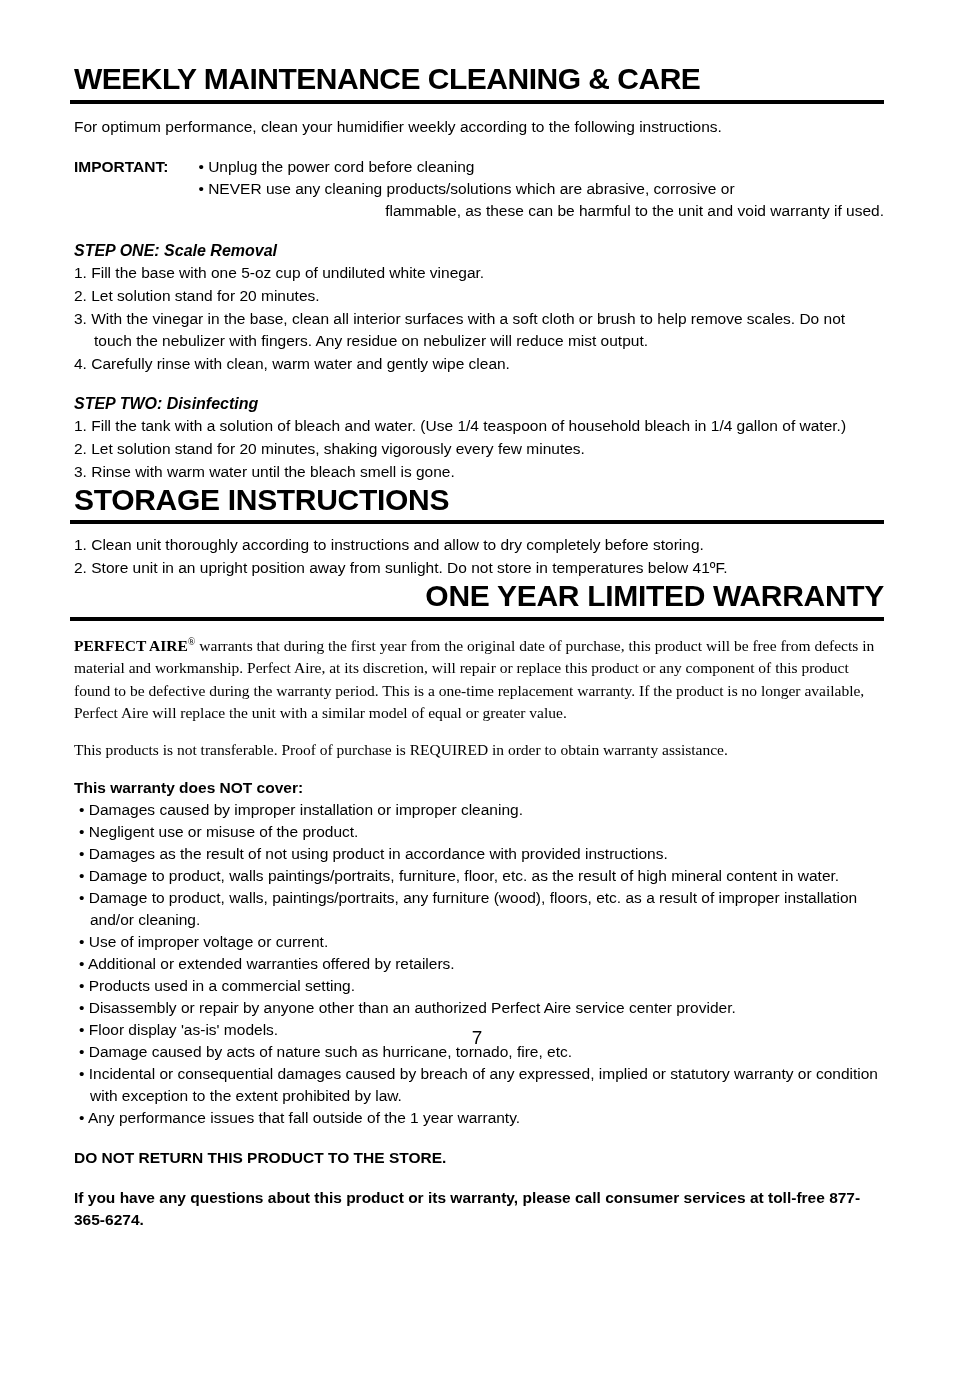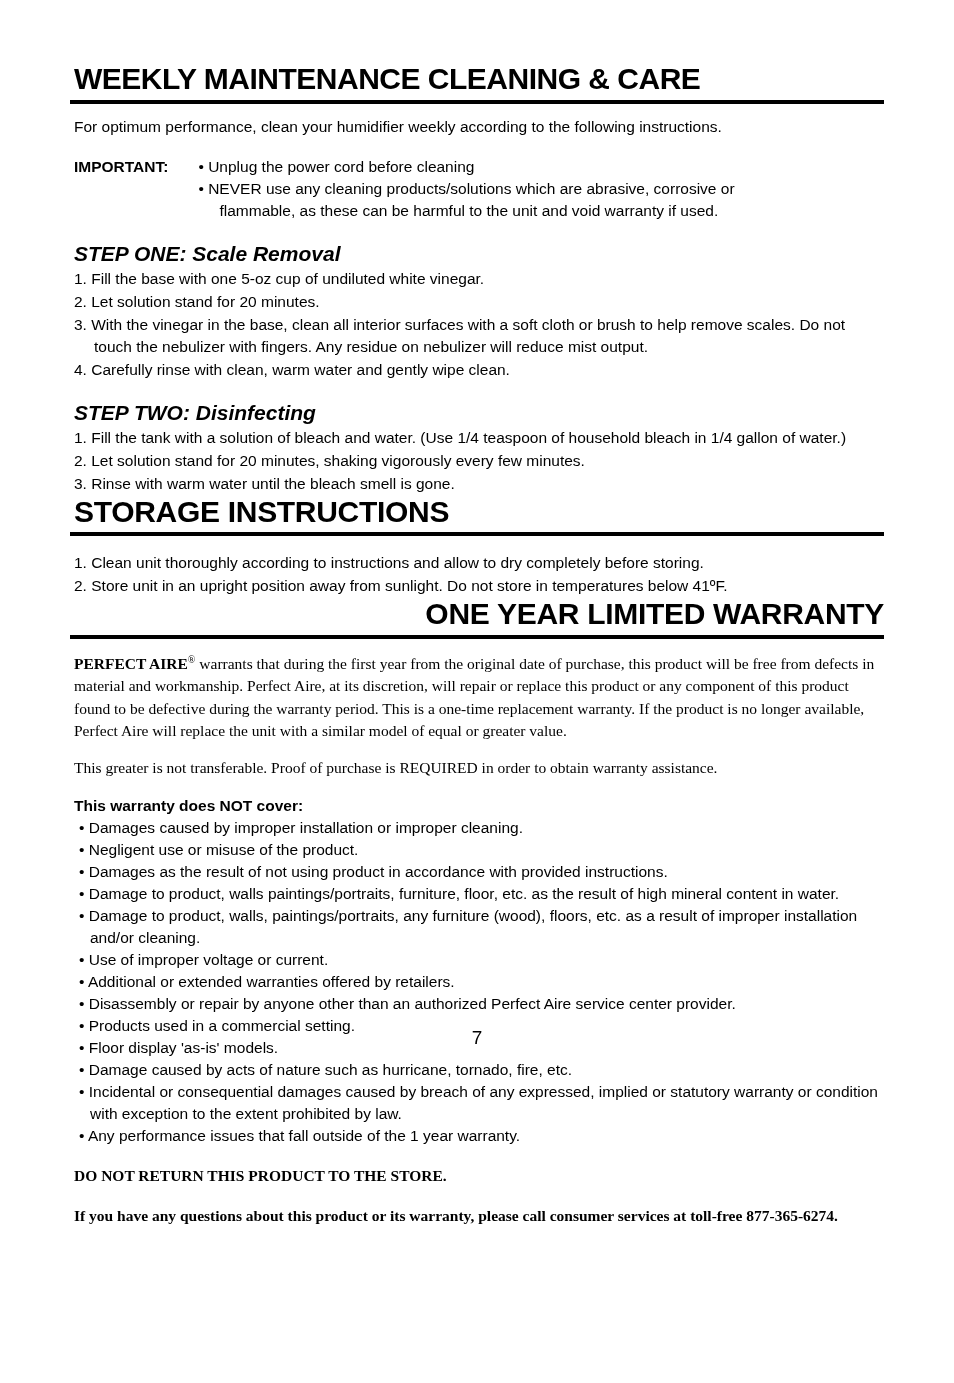--- a/index.html
+++ b/index.html
@@ -54,23 +54,24 @@
     flex: 1 1 auto;
     padding-left: 20px;
   }
   .important-items div {
     text-indent: -10px;
     padding-left: 10px;
   }
   .important-items div.cont {
     text-indent: 0;
     padding-left: 21px;
+    text-align: right;
   }
   .step-head {
-    font-size: 21px;
+    font-size: 16px;
     font-weight: bold;
     font-style: italic;
     margin: 20px 0 2px 4px;
   }
   ol.steps {
     list-style: none;
     margin: 0 0 0 4px;
     padding: 0;
     font-size: 15.5px;
     line-height: 1.42;
@@ -108,21 +109,20 @@
   ul.notcover li .sub {
     display: block;
     text-indent: 0;
     padding-left: 0px;
   }
   .bold-note {
     font-size: 15.5px;
     font-weight: bold;
     margin: 18px 0 0 4px;
     line-height: 1.42;
-    font-family: Liberation Serif, serif;
   }
   .page-num {
     position: absolute;
     bottom: 42px;
     left: 0;
     width: 954px;
     text-align: center;
     font-size: 19px;
   }
   .sp-top-2 { margin-top: 26px; }
@@ -155,42 +155,42 @@
   </ol>
 
   <div class="step-head">STEP TWO: Disinfecting</div>
   <ol class="steps">
     <li>1. Fill the tank with a solution of bleach and water. (Use 1/4 teaspoon of household bleach in 1/4 gallon of water.)</li>
     <li>2. Let solution stand for 20 minutes, shaking vigorously every few minutes.</li>
     <li>3. Rinse with warm water until the bleach smell is gone.</li>
   </ol>
 
   <h1 class="section-title sp-top-2">STORAGE INSTRUCTIONS</h1>
-  <ol class="steps" style="margin-top:16px;">
+  <ol class="steps" style="margin-top:10px;">
     <li>1. Clean unit thoroughly according to instructions and allow to dry completely before storing.</li>
     <li>2. Store unit in an upright position away from sunlight. Do not store in temperatures below 41ºF.</li>
   </ol>
 
   <h1 class="section-title sp-top-3">ONE YEAR LIMITED WARRANTY</h1>
 
   <p class="warranty-p"><b>PERFECT AIRE</b><span class="sup">®</span><span> warrants that during the first year from the original date of purchase, this product will be free from defects in material and workmanship. Perfect Aire, at its discretion, will repair or replace this product or any component of this product found to be defective during the warranty period. This is a one-time replacement warranty. If the product is no longer available, Perfect Aire will replace the unit with a similar model of equal or greater value.</span></p>
 
-  <p class="warranty-p">This greater is not transferable. Proof of purchase is REQUIRED in order to obtain warranty assistance.</p>
+  <p class="warranty-p">This products is not transferable. Proof of purchase is REQUIRED in order to obtain warranty assistance.</p>
 
   <div class="notcover-head">This warranty does NOT cover:</div>
   <ul class="notcover">
     <li>• Damages caused by improper installation or improper cleaning.</li>
     <li>• Negligent use or misuse of the product.</li>
     <li>• Damages as the result of not using product in accordance with provided instructions.</li>
     <li>• Damage to product, walls paintings/portraits, furniture, floor, etc. as the result of high mineral content in water.</li>
     <li>• Damage to product, walls, paintings/portraits, any furniture (wood), floors, etc. as a result of improper installation and/or cleaning.</li>
     <li>• Use of improper voltage or current.</li>
     <li>• Additional or extended warranties offered by retailers.</li>
+    <li>• Products used in a commercial setting.</li>
     <li>• Disassembly or repair by anyone other than an authorized Perfect Aire service center provider.</li>
-    <li>• Products used in a commercial setting.</li>
     <li>• Floor display 'as-is' models.</li>
     <li>• Damage caused by acts of nature such as hurricane, tornado, fire, etc.</li>
     <li>• Incidental or consequential damages caused by breach of any expressed, implied or statutory warranty or condition with exception to the extent prohibited by law.</li>
     <li><span>• Any performance issues that fall outside of the 1 year warranty.</span></li>
   </ul>
 
   <div class="bold-note">DO NOT RETURN THIS PRODUCT TO THE STORE.</div>
   <div class="bold-note">If you have any questions about this product or its warranty, please call consumer services at toll-free 877-365-6274.</div>
 
   <div class="page-num">7</div>

